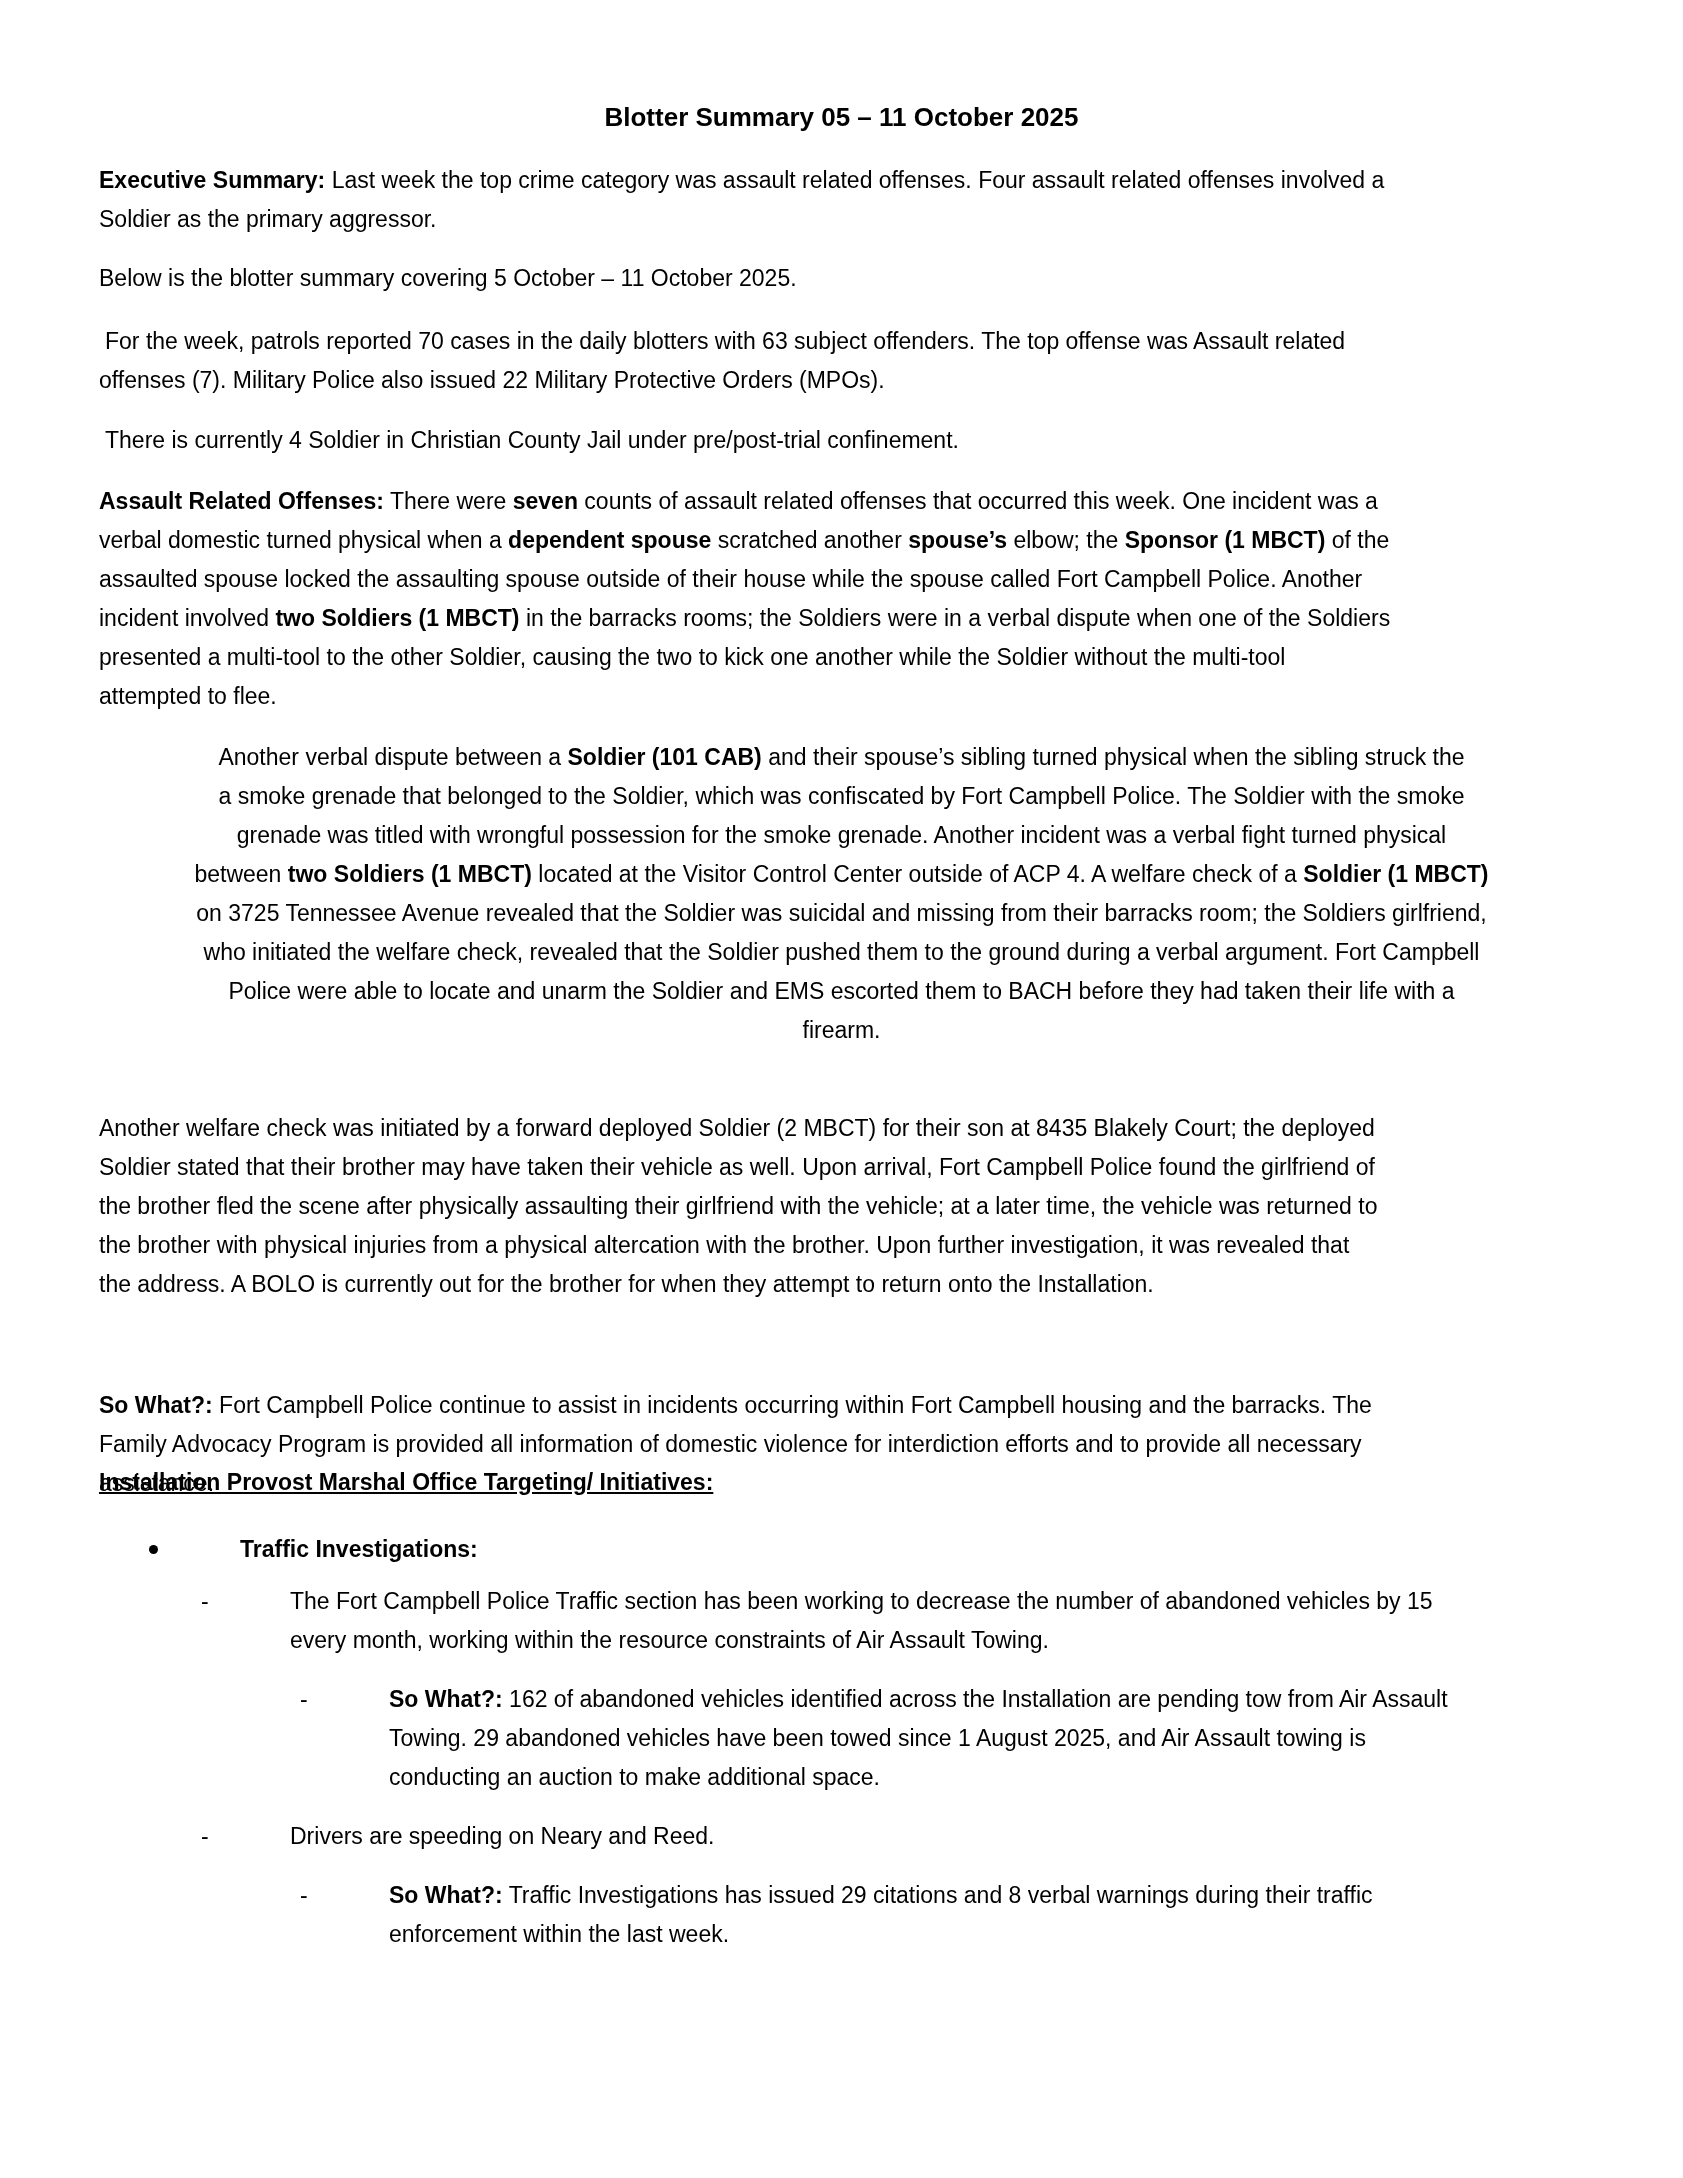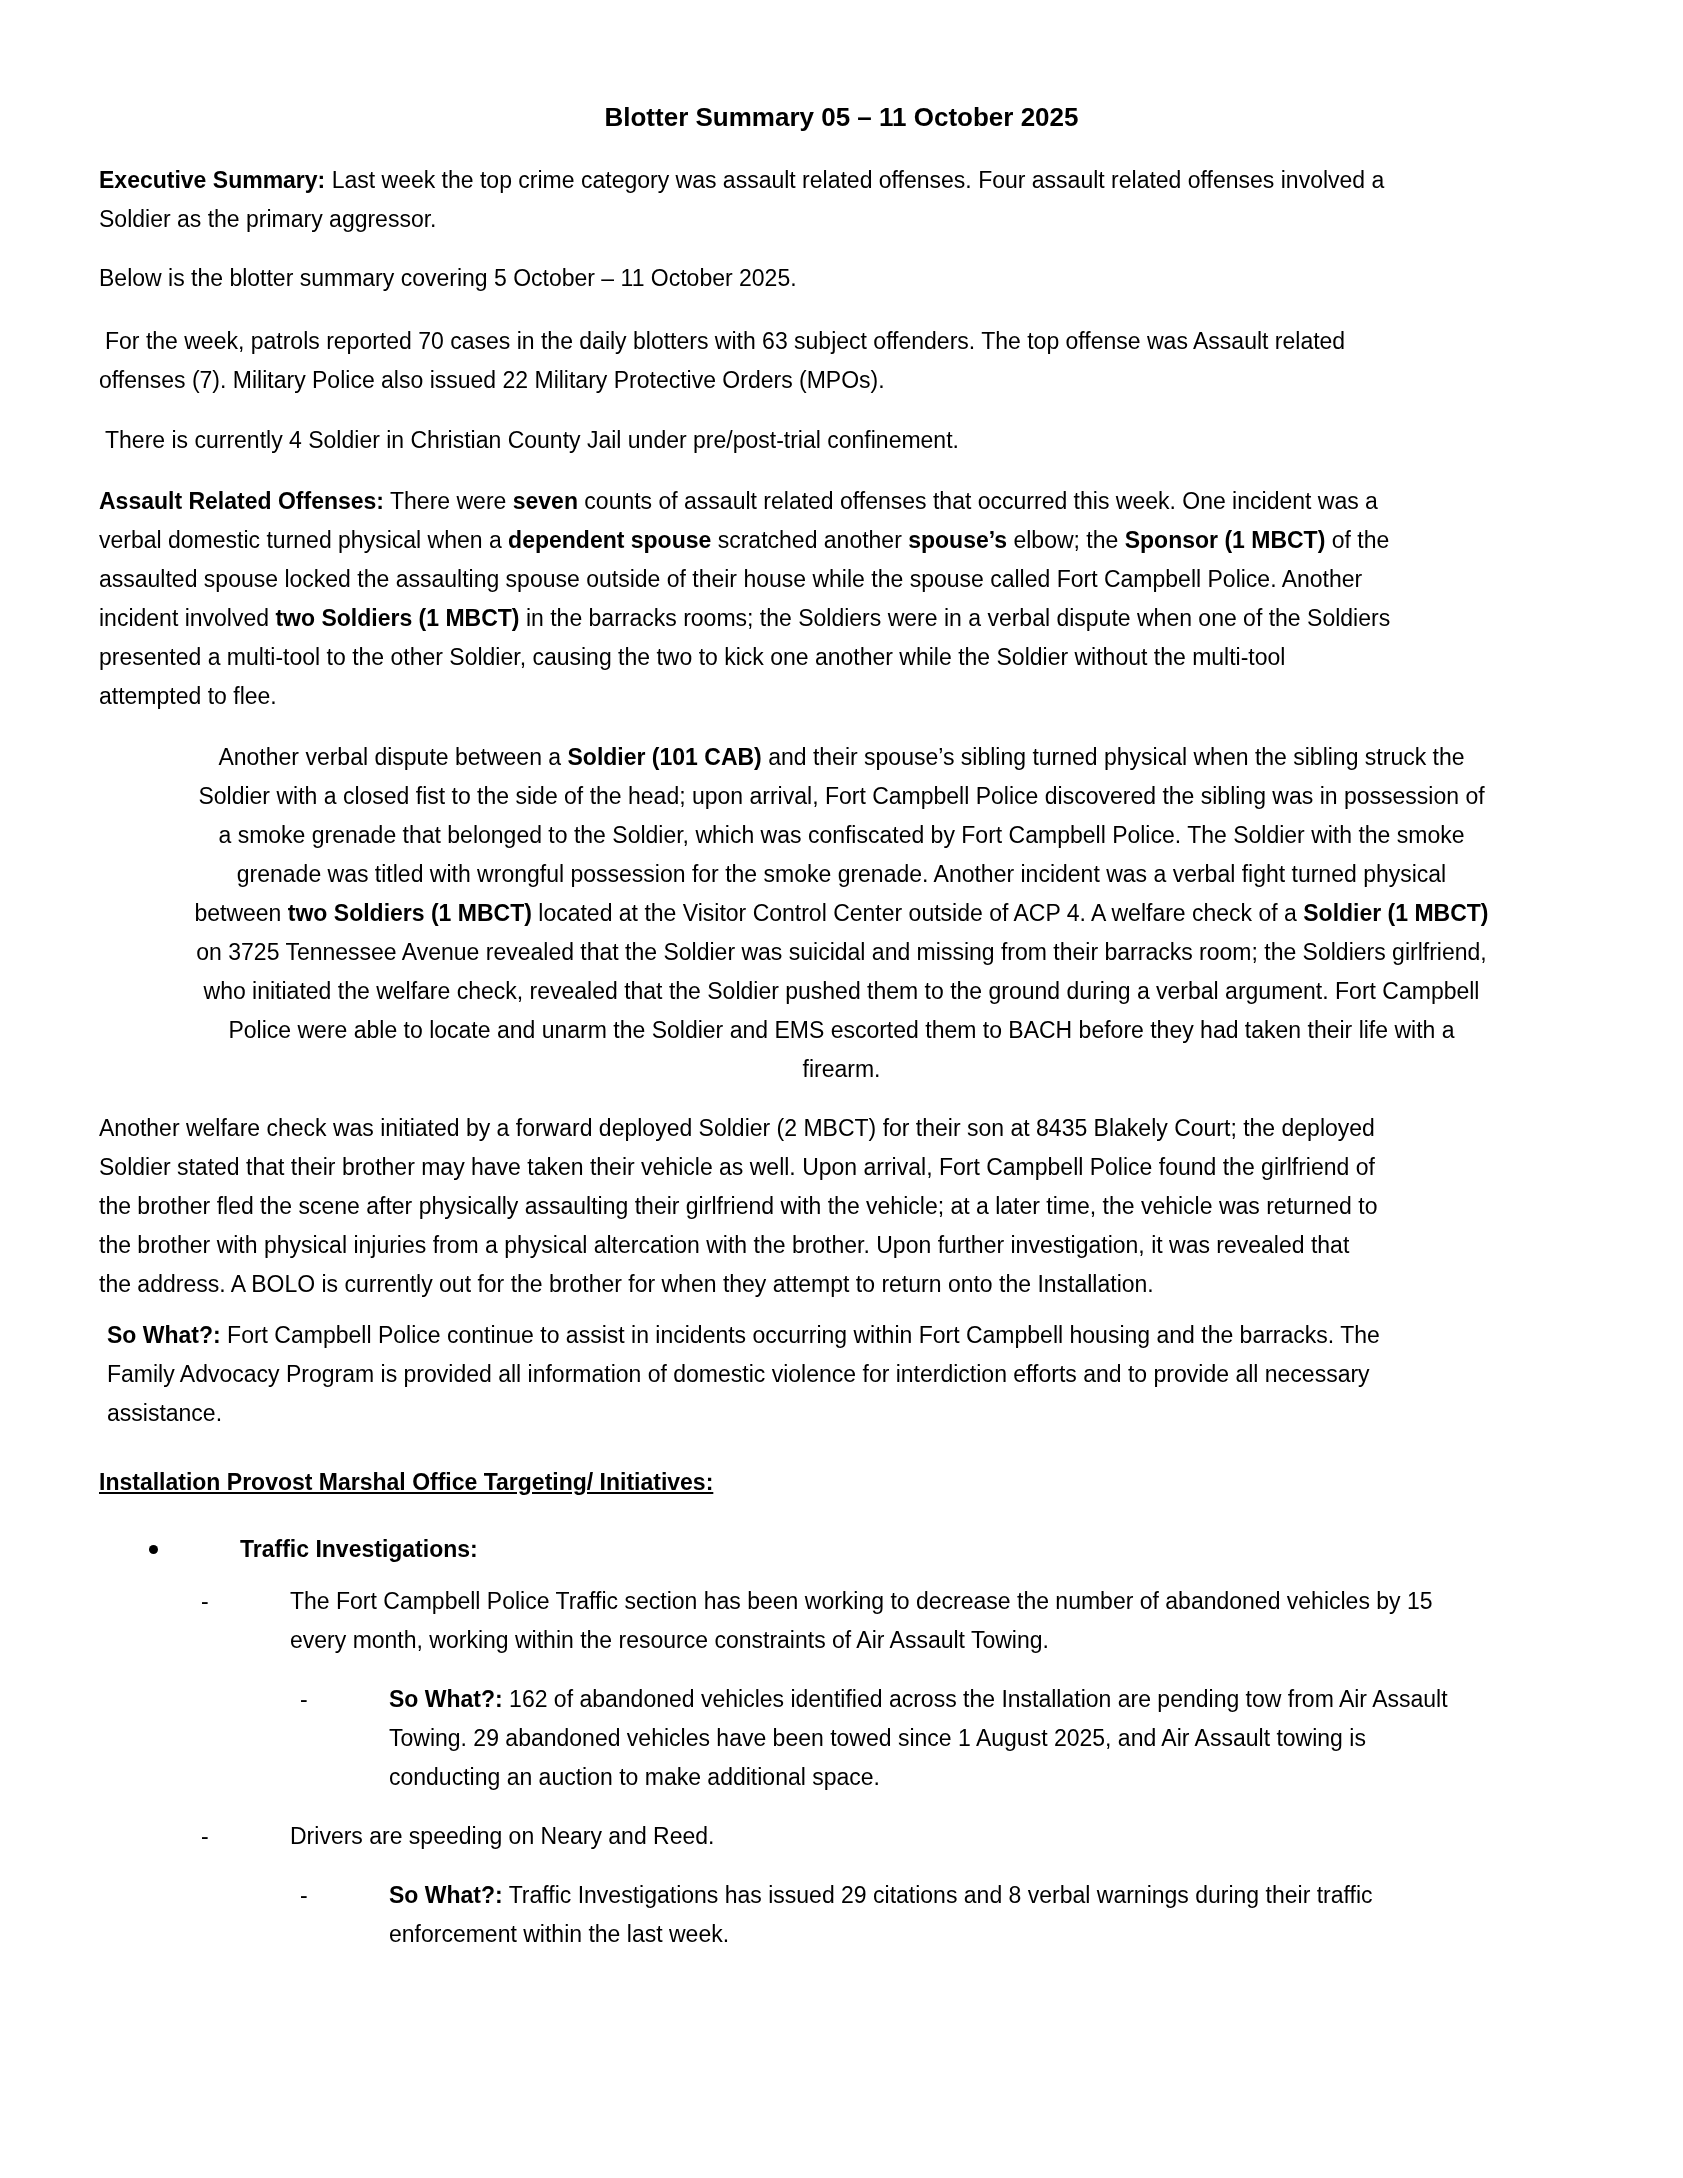--- a/index.html
+++ b/index.html
@@ -47,39 +47,38 @@
     <div class="line"><b>Assault Related Offenses:</b><span> There were </span><b>seven</b><span> counts of assault related offenses that occurred this week. One incident was a</span></div>
     <div class="line"><span>verbal domestic turned physical when a </span><b>dependent spouse</b><span> scratched another </span><b>spouse’s</b><span> elbow; the </span><b>Sponsor (1 MBCT)</b><span> of the</span></div>
     <div class="line">assaulted spouse locked the assaulting spouse outside of their house while the spouse called Fort Campbell Police. Another</div>
     <div class="line"><span>incident involved </span><b>two Soldiers (1 MBCT)</b><span> in the barracks rooms; the Soldiers were in a verbal dispute when one of the Soldiers</span></div>
     <div class="line">presented a multi-tool to the other Soldier, causing the two to kick one another while the Soldier without the multi-tool</div>
     <div class="line">attempted to flee.</div>
   </div>
 
   <div class="para" style="top:738px;text-align:center;">
     <div class="line"><span>Another verbal dispute between a </span><b>Soldier (101 CAB)</b><span> and their spouse’s sibling turned physical when the sibling struck the</span></div>
-    <div class="line">Soldier with a closed fist to the side of the head; upon arrival, Fort Campbell Police discovered the sibling was in possession of</div>
     <div class="line">a smoke grenade that belonged to the Soldier, which was confiscated by Fort Campbell Police. The Soldier with the smoke</div>
     <div class="line">grenade was titled with wrongful possession for the smoke grenade. Another incident was a verbal fight turned physical</div>
     <div class="line"><span>between </span><b>two Soldiers (1 MBCT)</b><span> located at the Visitor Control Center outside of ACP 4. A welfare check of a </span><b>Soldier (1 MBCT)</b></div>
     <div class="line">on 3725 Tennessee Avenue revealed that the Soldier was suicidal and missing from their barracks room; the Soldiers girlfriend,</div>
     <div class="line">who initiated the welfare check, revealed that the Soldier pushed them to the ground during a verbal argument. Fort Campbell</div>
     <div class="line">Police were able to locate and unarm the Soldier and EMS escorted them to BACH before they had taken their life with a</div>
     <div class="line">firearm.</div>
   </div>
 
   <div class="para" style="top:1109px;">
     <div class="line">Another welfare check was initiated by a forward deployed Soldier (2 MBCT) for their son at 8435 Blakely Court; the deployed</div>
     <div class="line">Soldier stated that their brother may have taken their vehicle as well. Upon arrival, Fort Campbell Police found the girlfriend of</div>
     <div class="line">the brother fled the scene after physically assaulting their girlfriend with the vehicle; at a later time, the vehicle was returned to</div>
     <div class="line">the brother with physical injuries from a physical altercation with the brother. Upon further investigation, it was revealed that</div>
     <div class="line">the address. A BOLO is currently out for the brother for when they attempt to return onto the Installation.</div>
   </div>
 
-  <div class="para" style="top:1316px;margin-left:8px;">
+  <div class="para" style="top:1386px;">
     <div class="line"><b>So What?:</b><span> Fort Campbell Police continue to assist in incidents occurring within Fort Campbell housing and the barracks. The</span></div>
     <div class="line">Family Advocacy Program is provided all information of domestic violence for interdiction efforts and to provide all necessary</div>
     <div class="line">assistance.</div>
   </div>
 
   <div class="heading-u">Installation Provost Marshal Office Targeting/ Initiatives:</div>
 
   <div class="bullet-dot" style="left:149px; top:1545px;"></div>
   <div class="li" style="left:198px; top:1530px; font-weight:bold;">Traffic Investigations:</div>
 

